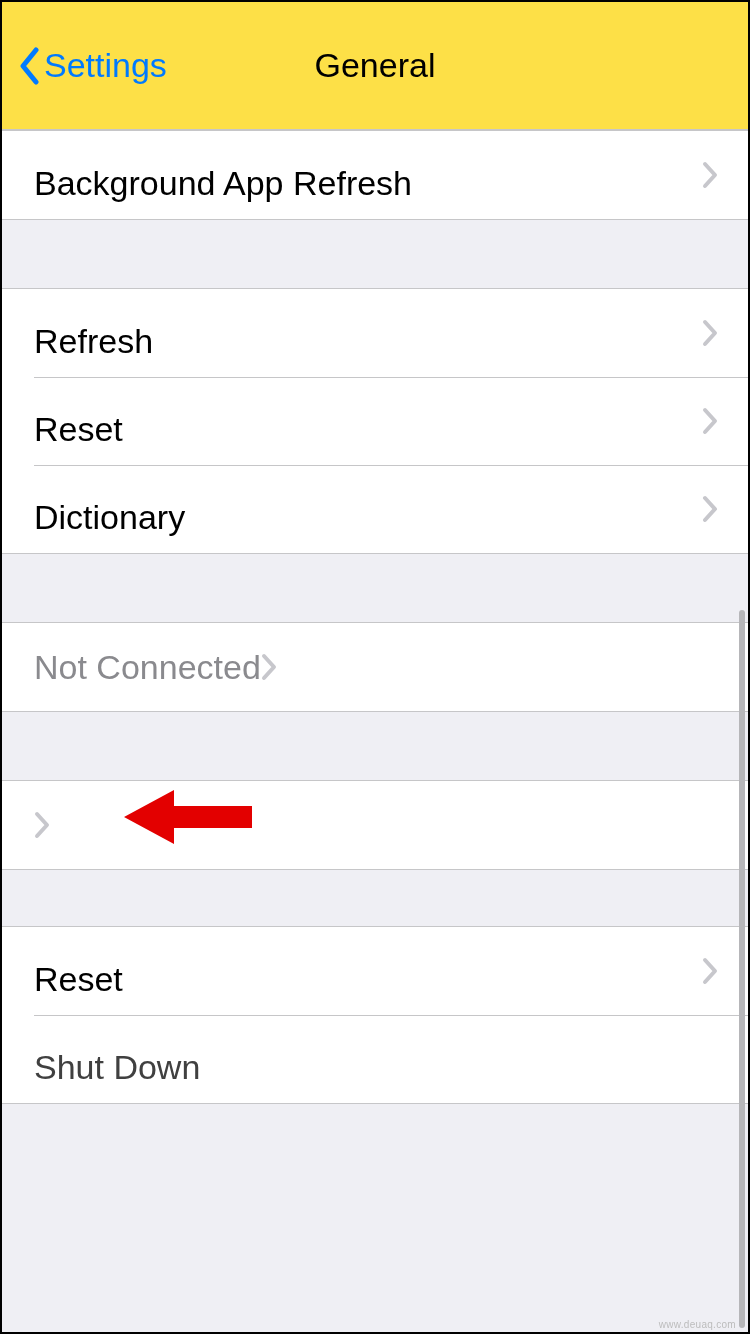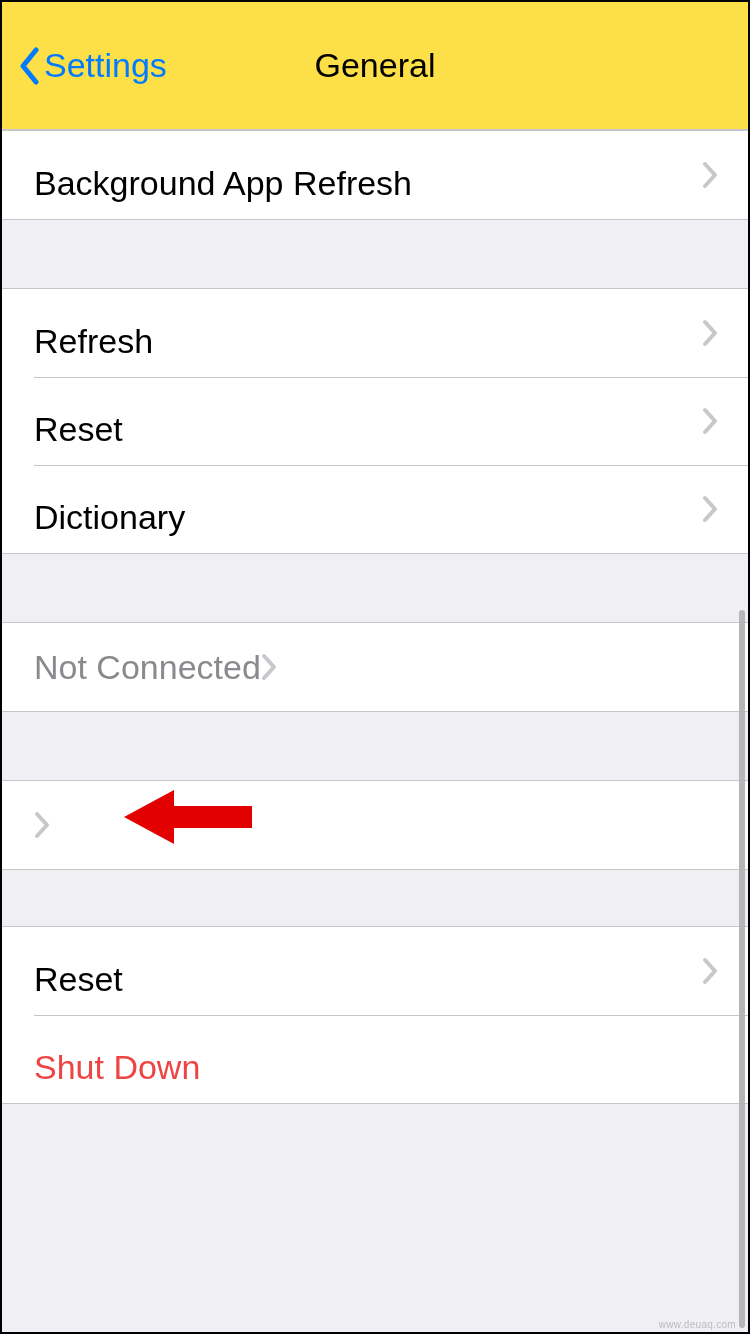--- a/index.html
+++ b/index.html
@@ -63,21 +63,21 @@
     color: #000;
     font-weight: 400;
     margin-top: 16px;
   }
   .row-detail {
     font-size: 34px;
     color: #8a8a8e;
     margin-right: 0;
   }
   .disclosure svg { display:block; }
-  .blue { color: #ef4444; }
+  .blue { color: #404040; }
   .arrow-annot {
     position: absolute;
     left: 122px;
     top: 780px;
     pointer-events: none;
   }
   .scrollbar {
     position: absolute;
     right: 3px;
     top: 608px;

